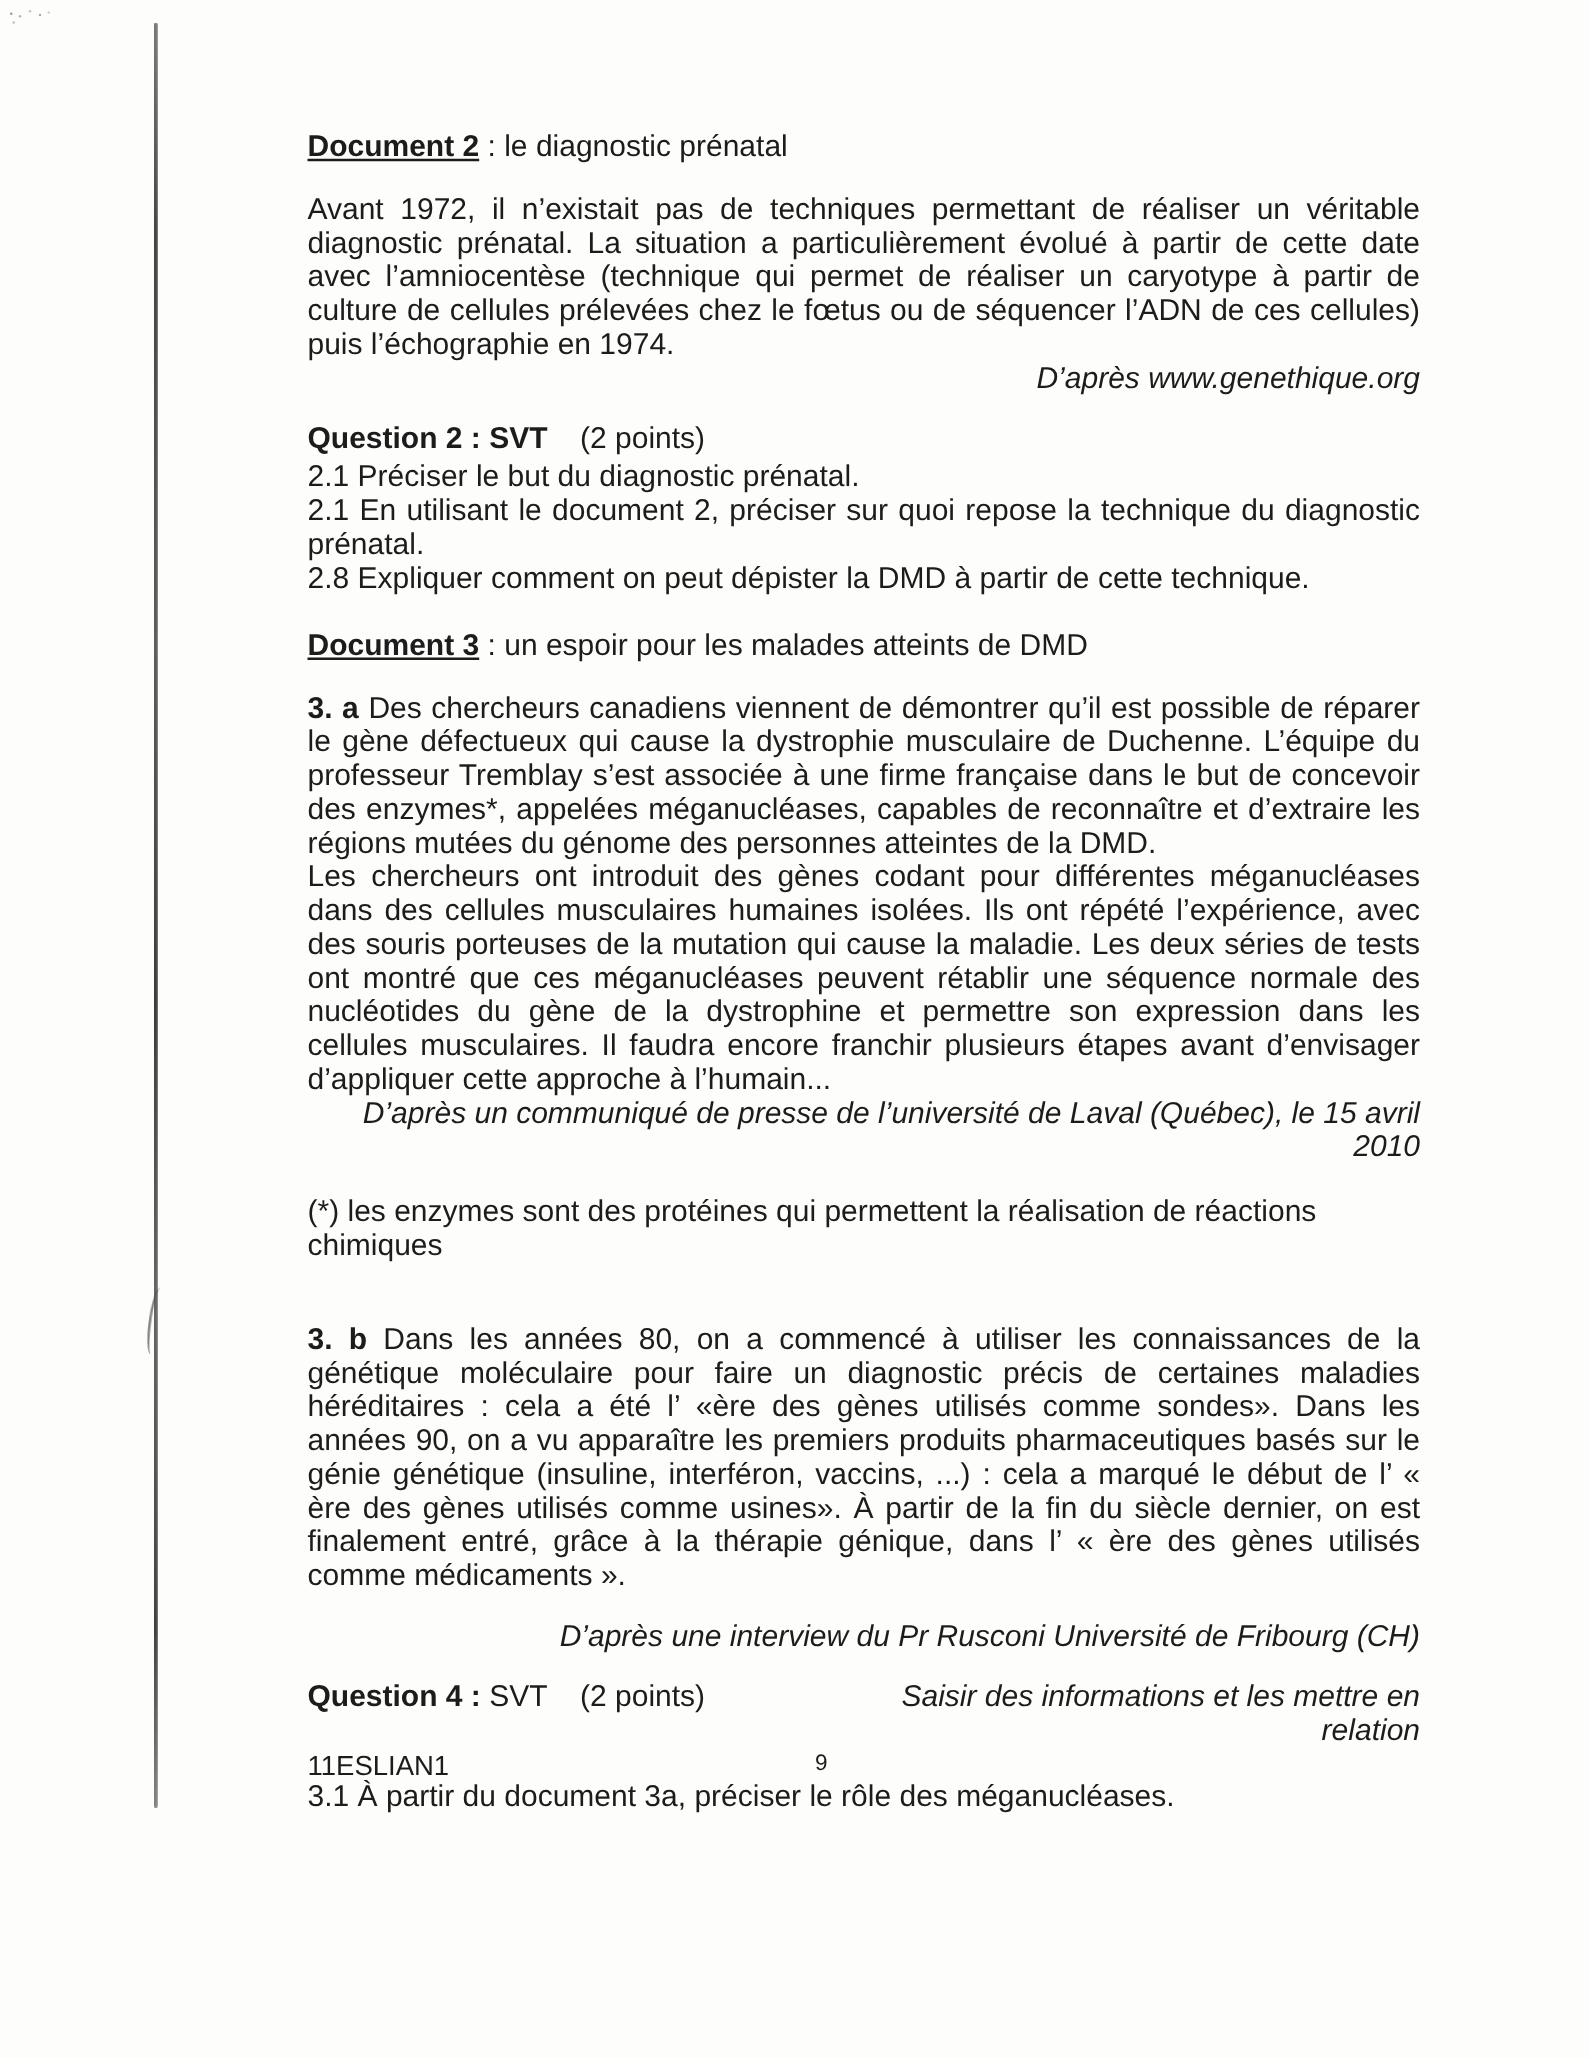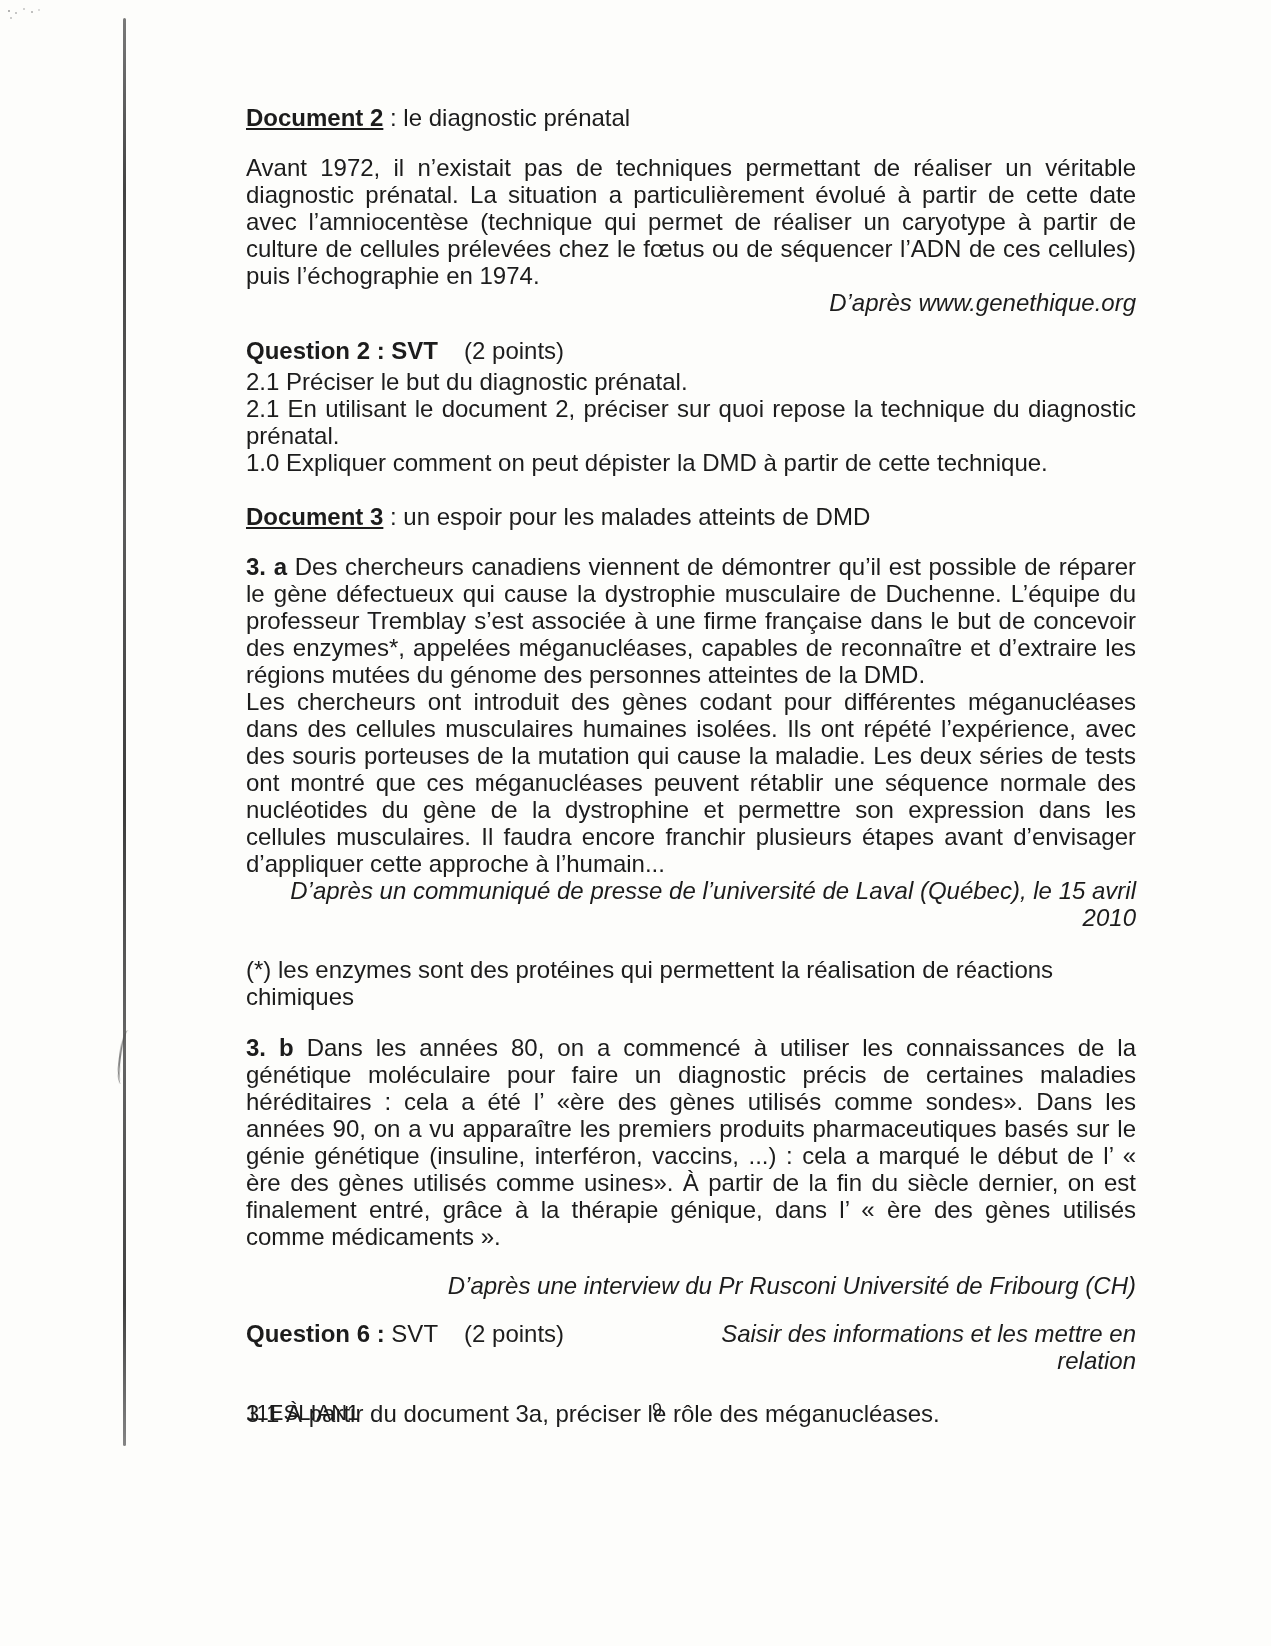--- a/index.html
+++ b/index.html
@@ -41,21 +41,21 @@
   .q-subject { font-weight:normal; }
   .q-points { margin-left:26px; font-weight:normal; }
   .q-skill { text-align:right; font-style:italic; max-width:420px; }
   .q-items { margin-top:4px; }
   .q-items .para { text-align:justify; }
   .doc3-heading { margin-top:27px; margin-bottom:0; }
   .bold-lead { font-weight:bold; }
   .mt-para { margin-top:23px; }
   .mt-para-sm { margin-top:0; }
   .footnote { margin-top:25px; text-align:left; }
-  .big-gap { margin-top:24px; }
+  .big-gap { margin-top:48px; }
   .source-b { margin-top:22px; }
   .q3-items { margin-top:26px; }
   .footer-code {
     position:absolute; left:246px; top:1400px; font-size:22px;
   }
   .footer-page {
     position:absolute; left:652px; top:1400px; font-size:18px;
   }
 </style>
 </head>
@@ -76,21 +76,21 @@
 
     <div class="q-header">
       <span class="q-left">
         <span class="q-label">Question 2 : SVT</span><span class="q-points">(2 points)</span>
       </span>
     </div>
 
     <div class="q-items">
       <p class="para">2.1 Préciser le but du diagnostic prénatal.</p>
       <p class="para">2.1 En utilisant le document 2, préciser sur quoi repose la technique du diagnostic prénatal.</p>
-      <p class="para">1.0 Expliquer comment on peut dépister la DMD à partir de cette technique.</p>
+      <p class="para">2.8 Expliquer comment on peut dépister la DMD à partir de cette technique.</p>
     </div>
 
     <p class="doc-heading doc3-heading">
       <span class="doc-label">Document 3</span><span> : un espoir pour les malades atteints de DMD</span>
     </p>
 
     <p class="para mt-para">
       <span class="bold-lead">3. a</span>
       <span>Des chercheurs canadiens viennent de démontrer qu’il est possible de réparer le gène défectueux qui cause la dystrophie musculaire de Duchenne. L’équipe du professeur Tremblay s’est associée à une firme française dans le but de concevoir des enzymes*, appelées méganucléases, capables de reconnaître et d’extraire les régions mutées du génome des personnes atteintes de la DMD.</span>
     </p>
@@ -100,21 +100,21 @@
     <p class="para footnote">(*)  les enzymes sont des protéines qui permettent la réalisation de réactions chimiques</p>
 
     <p class="para big-gap">
       <span class="bold-lead">3. b</span>
       <span>Dans les années 80, on a commencé à utiliser les connaissances de la génétique moléculaire pour faire un diagnostic précis de certaines maladies héréditaires : cela a été l’ «ère des gènes utilisés comme sondes». Dans les années 90, on a vu apparaître les premiers produits pharmaceutiques basés sur le génie génétique (insuline, interféron, vaccins, ...) : cela a marqué le début de l’ « ère des gènes utilisés comme usines». À partir de la fin du siècle dernier, on est finalement entré, grâce à la thérapie génique, dans l’ « ère des gènes utilisés comme médicaments ».</span>
     </p>
     <p class="source-right source-b">D’après une interview du Pr Rusconi Université de Fribourg (CH)</p>
 
     <div class="q-header">
       <span class="q-left">
-        <span class="q-label">Question 6 :</span>
+        <span class="q-label">Question 4 :</span>
         <span class="q-subject">SVT</span><span class="q-points">(2 points)</span>
       </span>
       <span class="q-skill">Saisir des informations et les mettre en relation</span>
     </div>
 
     <div class="q-items q3-items">
       <p class="para">3.1 À partir du document 3a, préciser le rôle des méganucléases.</p>
     </div>
 
   </div>

